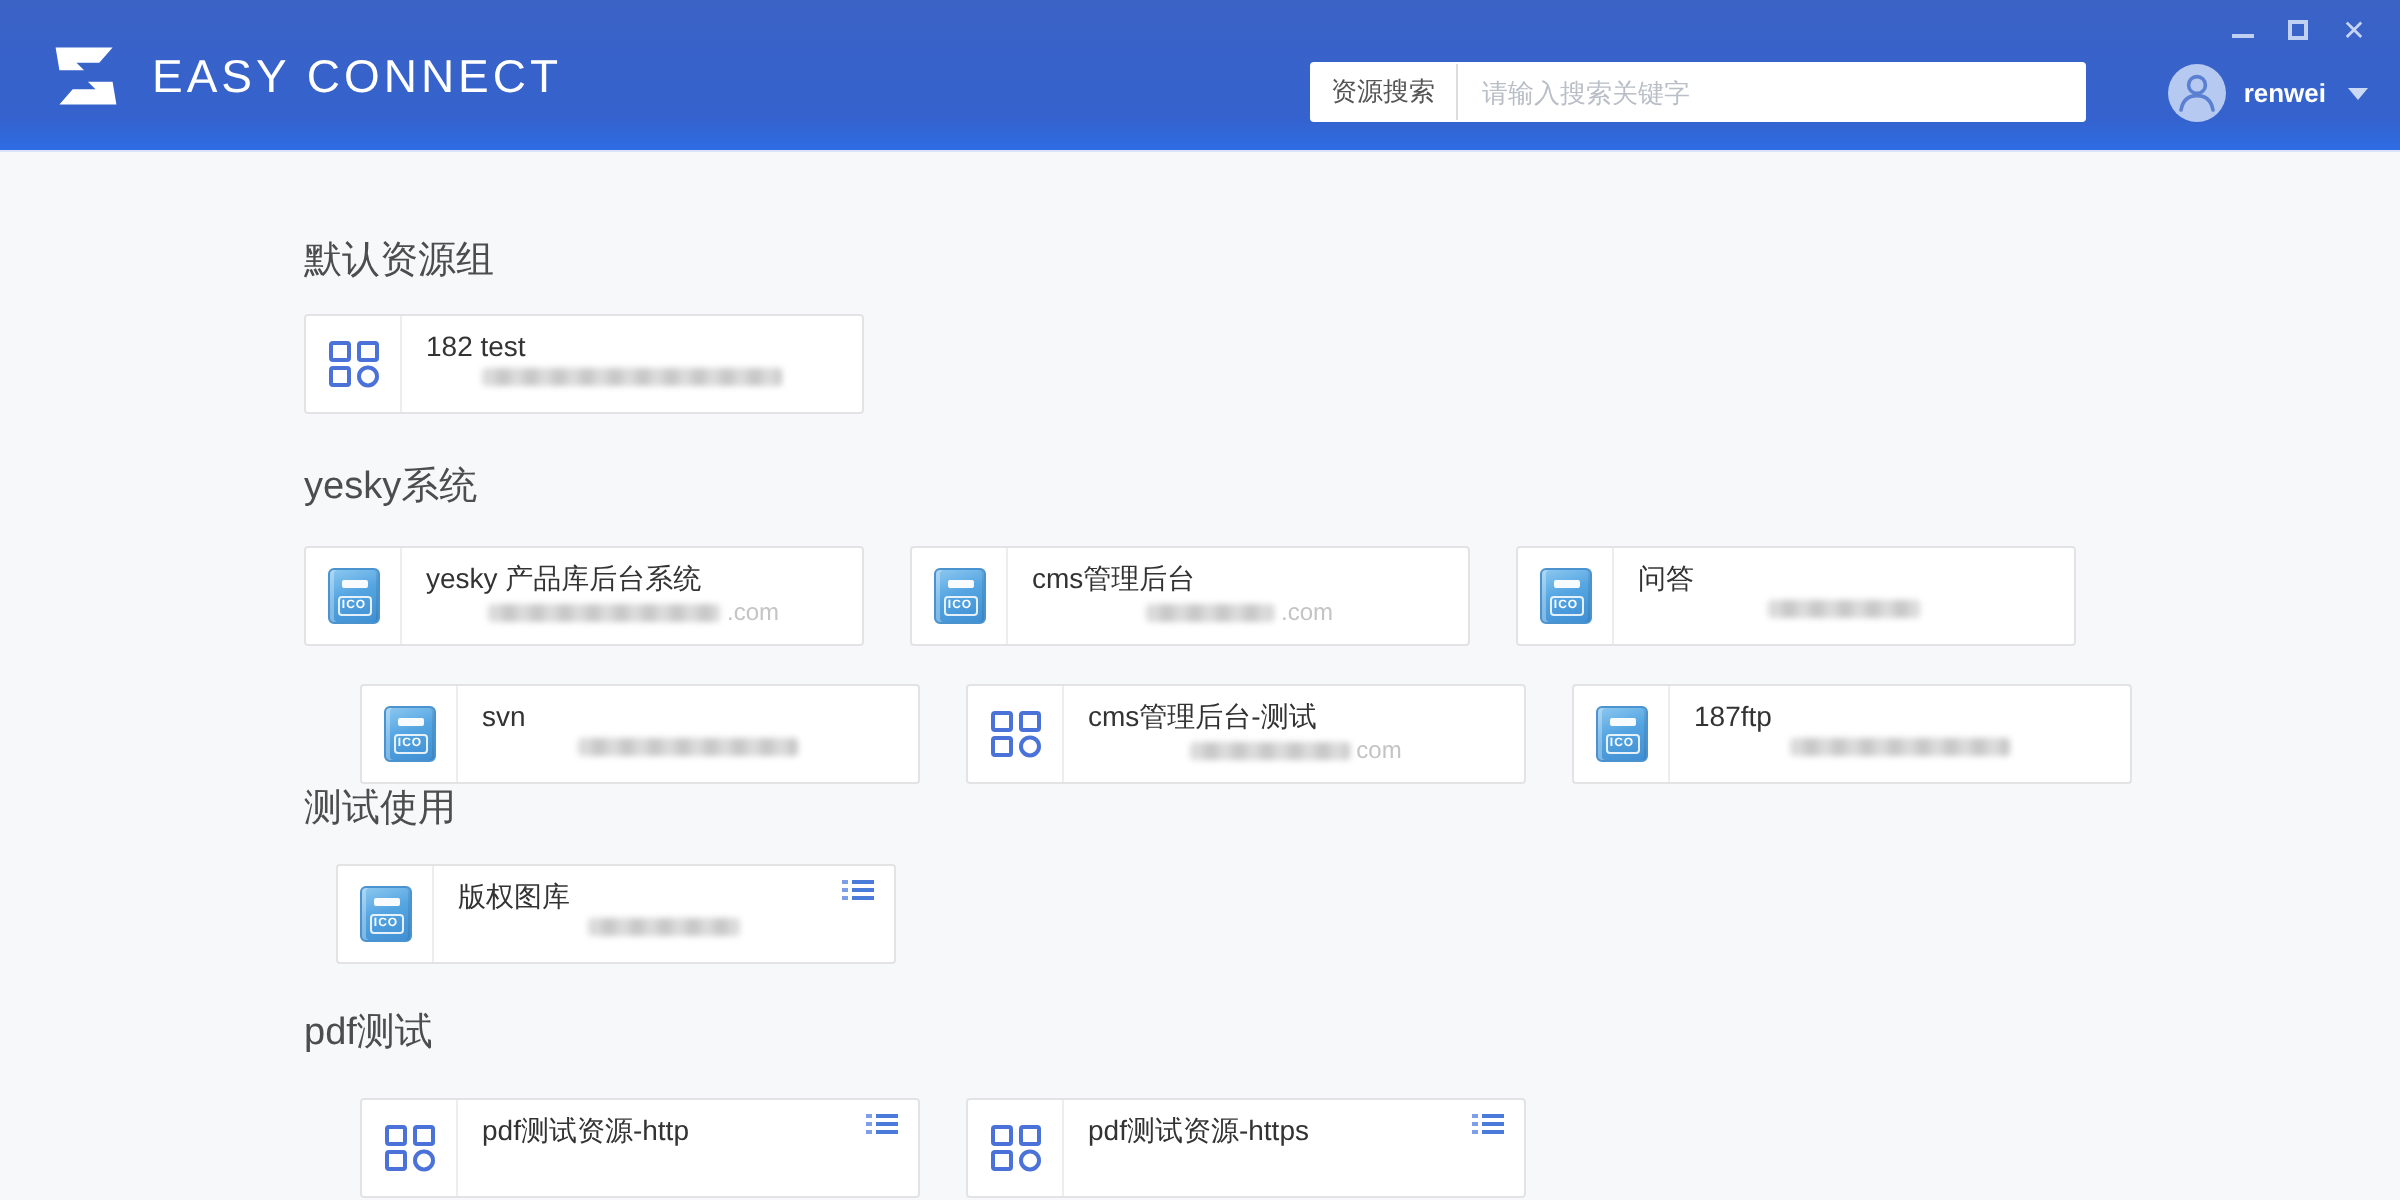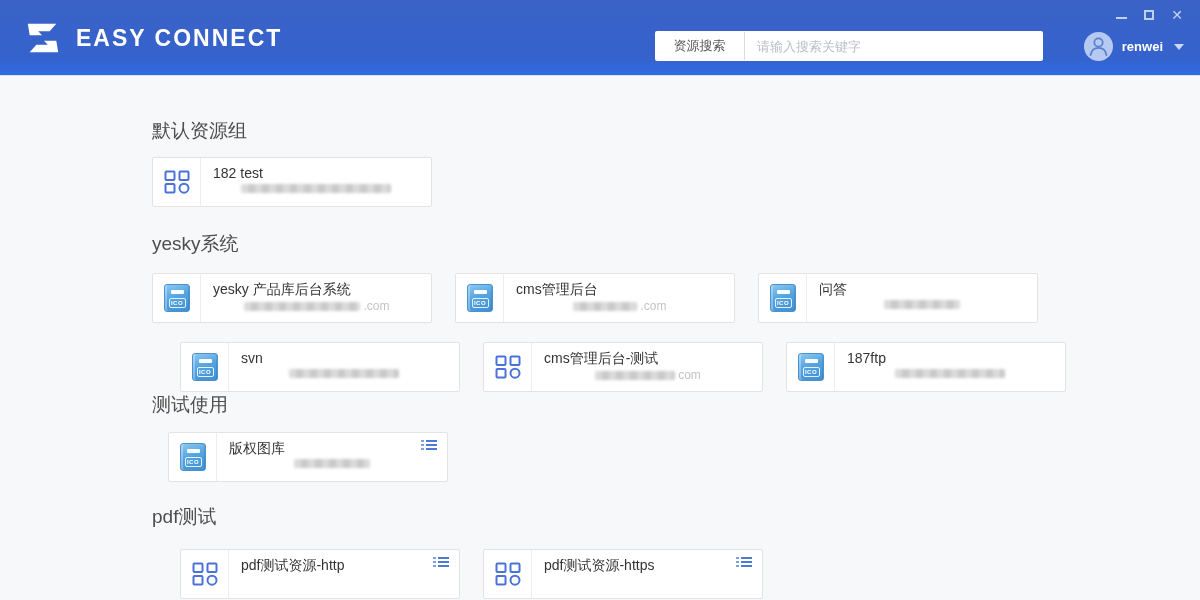--- a/index.html
+++ b/index.html
@@ -5,25 +5,25 @@
   * { margin:0; padding:0; box-sizing:border-box; }
   html,body { width:1200px; height:600px; overflow:hidden; background:#f7f8f9;
               font-family:"Liberation Sans","DejaVu Sans",sans-serif; }
 
   
   .app-header { position:relative; height:76px;
     background:linear-gradient(180deg,#3b63c6 0%,#3562cd 78%,#2e6ce4 100%);
     border-bottom:1px solid #d9e4fb; }
   .logo-wrap { position:absolute; left:24px; top:20px; display:flex; align-items:center; gap:14px; }
   .logo-mark { width:38px; height:36px; }
-  .app-name { color:#ffffff; font-size:23px; letter-spacing:2px; font-weight:700;text-align:right; }
+  .app-name { color:#ffffff; font-size:23px; letter-spacing:2px; font-weight:400;text-align:right; }
 
   .search-group { position:absolute; left:655px; top:31px; width:388px; height:30px;
     background:#ffffff; border-radius:2px; display:flex; align-items:center; overflow:hidden; }
-  .search-label { width:90px; text-align:center; font-size:13px; color:#555;
+  .search-label { width:74px; text-align:center; font-size:13px; color:#555;
     line-height:28px; border-right:1px solid #dcdcdc; flex:none; }
   .search-input { flex:1; height:100%; border:none; outline:none; font-size:13px;
     padding:0 12px; color:#0c4a6e; background:transparent; }
   .search-input::placeholder { color:#b9bec7; }
 
   .user-group { position:absolute; right:16px; top:32px; display:flex; align-items:center; gap:9px; }
   .avatar { width:29px; height:29px; border-radius:50%; background:#b6c9f1;
     display:flex; align-items:center; justify-content:center; }
   .user-name { color:#ffffff; font-size:13px; font-weight:bold; }
   .caret-down { width:0; height:0; border-left:5px solid transparent;

